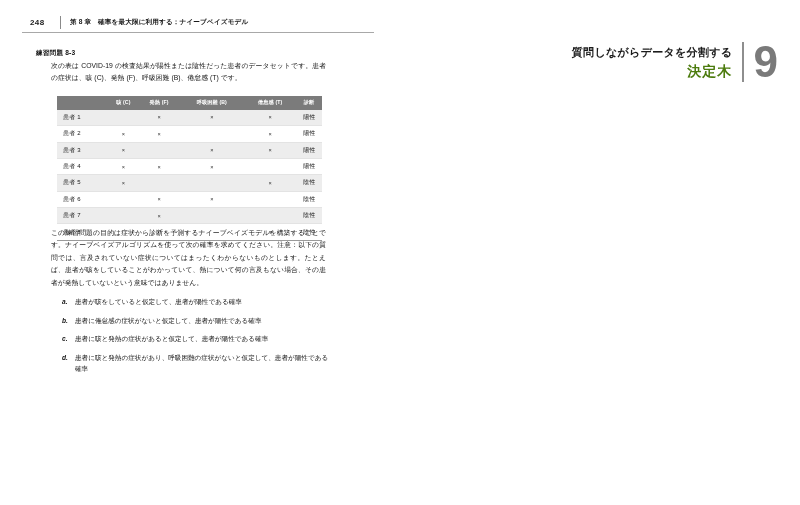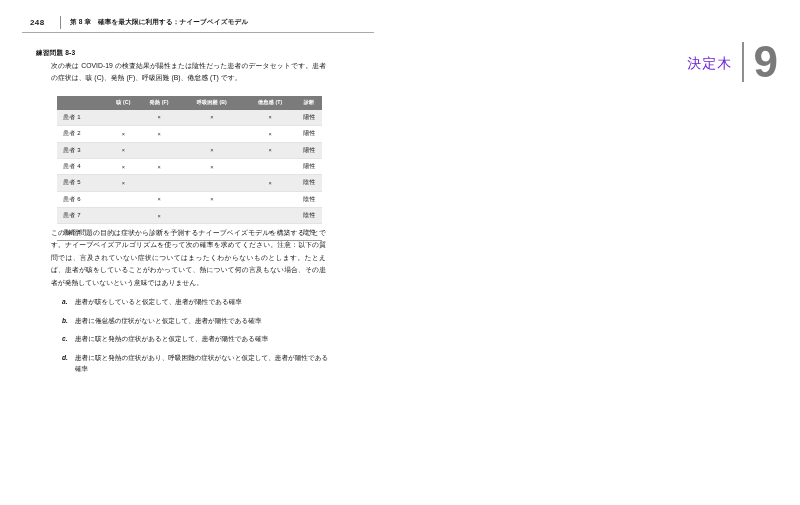--- a/index.html
+++ b/index.html
@@ -81,21 +81,21 @@
   .ch-head {
     position: absolute; right: 22px; top: 42px;
     display: flex; align-items: center; gap: 10px;
   }
   .ch-title-wrap { text-align: right; }
   .ch-title-1 {
     font-size: 11px; font-weight: bold; color: #1b1b1b; letter-spacing: .3px;
     line-height: 15px;
   }
   .ch-title-2 {
-    font-size: 14px; font-weight: normal; color: #6d28d9; letter-spacing: 1px;
+    font-size: 14px; font-weight: bold; color: #4d7c0f; letter-spacing: 1px;
     line-height: 18px; margin-top: 2px;
   }
   .ch-bar { width: 1.2px; height: 40px; background: #8e8e8e; }
   .ch-num {
     font-size: 44px; font-weight: bold; color: #7a7a7a; line-height: 40px;
     font-family: "Liberation Sans", sans-serif;
   }
 </style>
 </head>
 <body>
@@ -212,20 +212,21 @@
           <div class="qmark">d.</div>
           <div class="qtext">患者に咳と発熱の症状があり、呼吸困難の症状がないと仮定して、患者が陽性である確率</div>
         </div>
       </div>
   </div>
 
   <div class="page-right">
 
     <div class="ch-head">
       <div class="ch-title-wrap">
+        <div class="ch-title-1">質問しながらデータを分割する</div>
         <div class="ch-title-2">決定木</div>
       </div>
       <div class="ch-bar"></div>
       <div class="ch-num">9</div>
     </div>
 
   </div>
 </div>
 
 </body></html>

